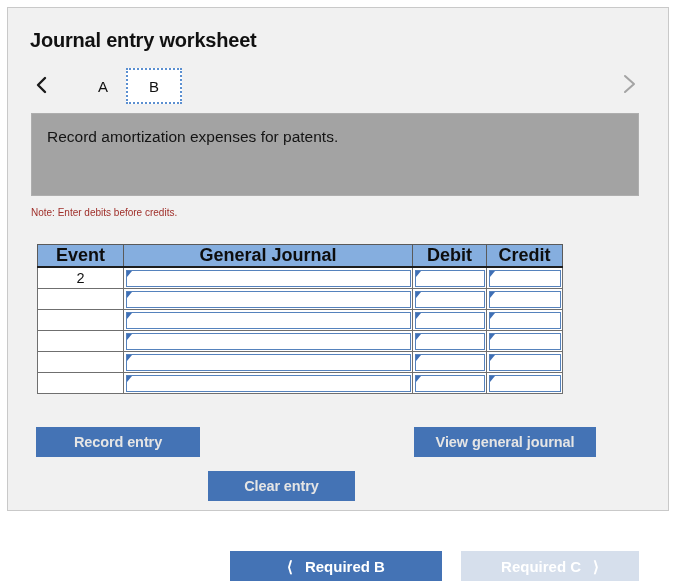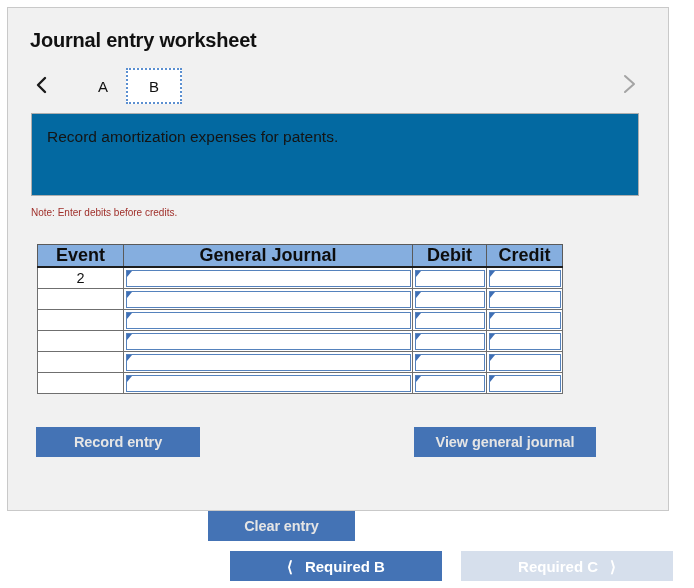--- a/index.html
+++ b/index.html
@@ -84,21 +84,21 @@
     border: 2px dotted #5b8fd0;
   }
 
   
   .prompt-box {
     position: absolute;
     left: 23px;
     top: 105px;
     width: 608px;
     height: 83px;
-    background: #0369a1;
+    background: #a3a3a3;
     border: 1px solid #aeaeae;
     box-sizing: border-box;
   }
   .prompt-text {
     position: absolute;
     left: 15px;
     top: 14px;
     font-size: 15.5px;
     color: #141414;
     white-space: nowrap;
@@ -181,21 +181,21 @@
     font-weight: bold;
     display: flex;
     align-items: center;
     justify-content: center;
     cursor: pointer;
     border: none;
     box-sizing: border-box;
     letter-spacing: -0.1px;
   }
   .btn-record { left: 28px;  top: 419px; width: 164px; height: 30px; }
-  .btn-clear  { left: 200px; top: 463px; width: 147px; height: 30px; margin-top: 40px; }
+  .btn-clear  { left: 200px; top: 463px; width: 147px; height: 30px; }
   .btn-view   { left: 406px; top: 419px; width: 182px; height: 30px; text-align: right; }
 
   
   .nav-btn {
     position: absolute;
     height: 30px;
     display: flex;
     align-items: center;
     justify-content: center;
     gap: 12px;
@@ -208,21 +208,21 @@
     left: 230px;
     top: 551px;
     width: 212px;
     background: #4473b5;
     color: #ffffff;
     cursor: pointer;
   }
   .nav-next {
     left: 461px;
     top: 551px;
-    width: 212px;
+    width: 178px;
     background: #d6dfec;
     color: #ffffff;
     cursor: default;
   }
   .nav-chev { display: inline-block; line-height: 1; }
 </style>
 </head>
 <body>
 
 <div class="panel">

